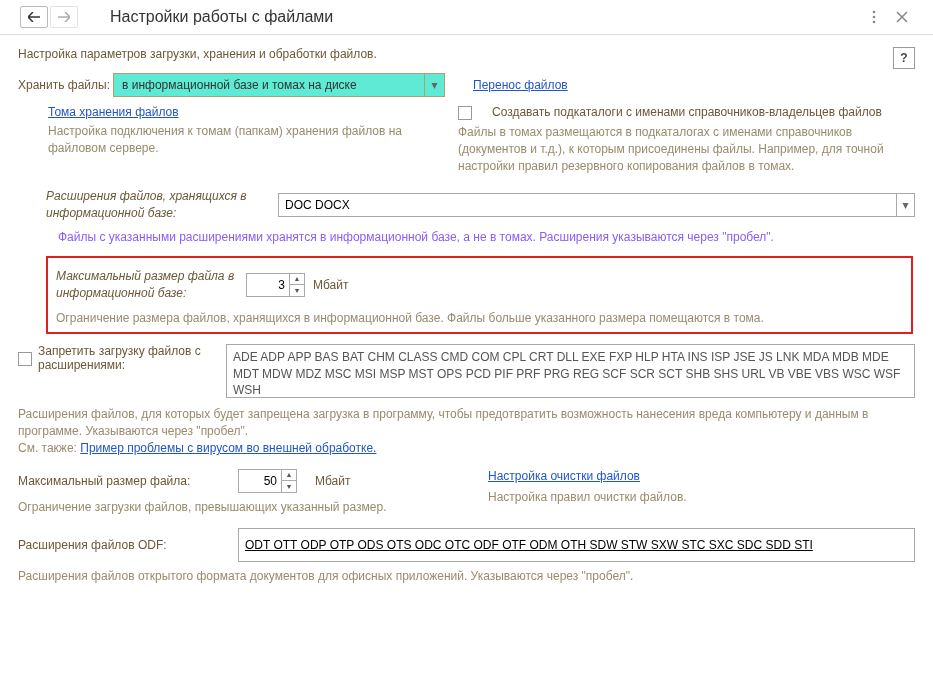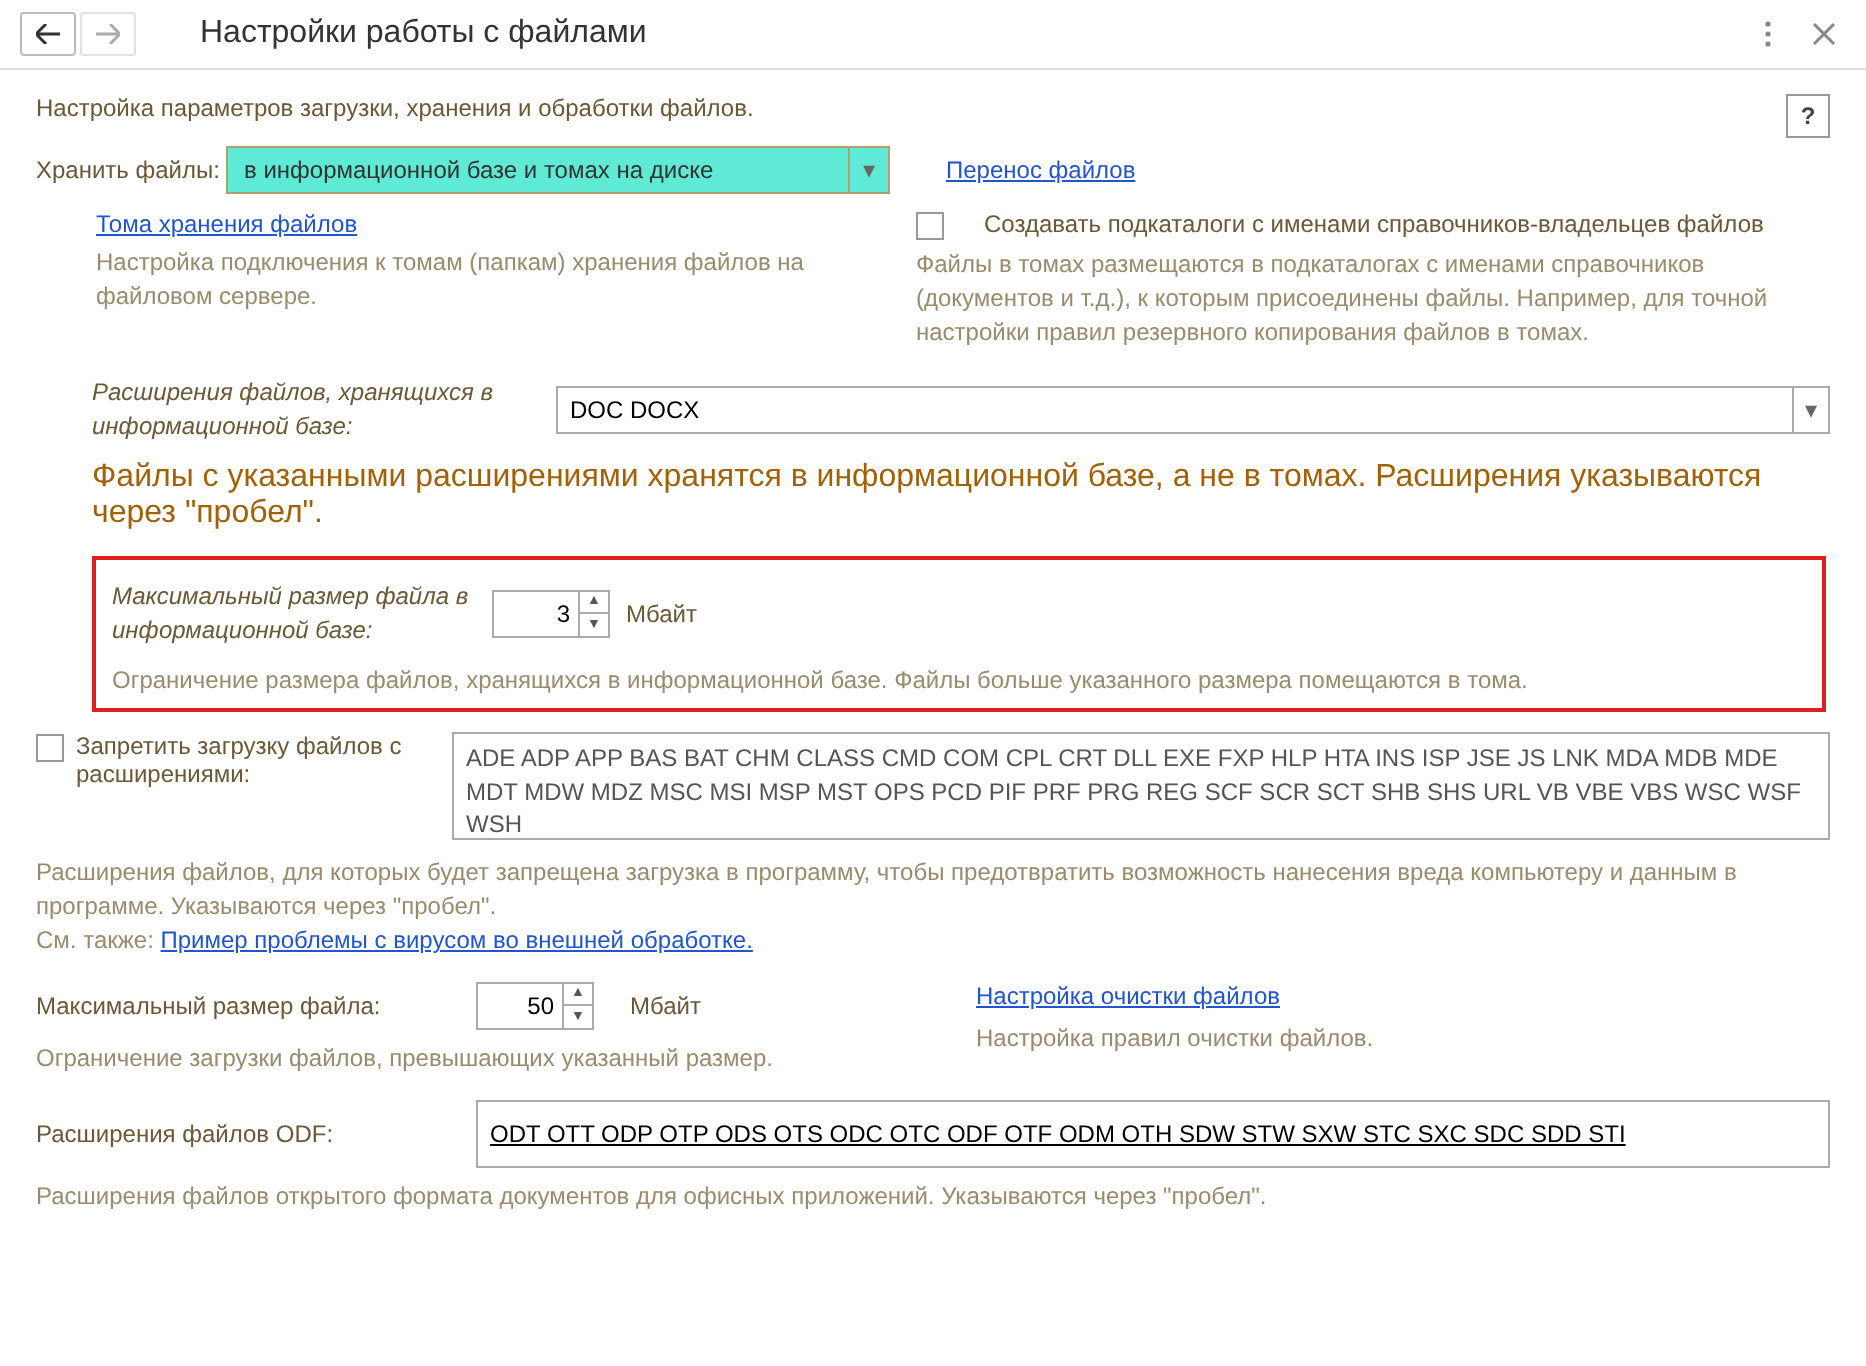--- a/index.html
+++ b/index.html
@@ -12,21 +12,21 @@
       font-size: 12px;
       background: #fff;
       color: #333;
       width: 933px;
       height: 683px;
       overflow: hidden;
     }
     .toolbar {
       display: flex;
       align-items: center;
-      padding: 6px 10px;
+      padding: 6px 20px;
       border-bottom: 1px solid #ddd;
     }
     .nav-btn {
       width: 28px;
       height: 22px;
       border: 1px solid #bbb;
       background: #fff;
       margin-right: 2px;
       display: flex;
       align-items: center;
@@ -166,24 +166,25 @@
     .combo-input .arrow {
       width: 18px;
       border-left: 1px solid #aaa;
       display: flex;
       align-items: center;
       justify-content: center;
       cursor: pointer;
       color: #666;
     }
     .hint2 {
-      color: #a16207;
-      font-size: 16px;
+      color: #8b5cf6;
+      font-size: 12px;
       margin-top: 6px;
       margin-bottom: 12px;
+      margin-left: 12px;
     }
     .red-box {
       border: 2px solid #e02020;
       padding: 10px 19px 6px 8px;
       margin-bottom: 10px;
       margin-left: 28px;
       margin-right: 2px;
     }
     .spinner-wrap {
       display: inline-flex;
@@ -223,21 +224,21 @@
     }
     .forbid-row {
       display: flex;
       align-items: flex-start;
       gap: 8px;
       margin-bottom: 8px;
     }
     .forbid-label {
       width: 200px;
       display: flex;
-      align-items: flex-start;
+      align-items: center;
       gap: 6px;
       color: #6b5836;
     }
     .multiline {
       border: 1px solid #aaa;
       flex: 1;
       min-height: 54px;
       padding: 4px 6px;
       font-size: 12px;
       color: #555;

